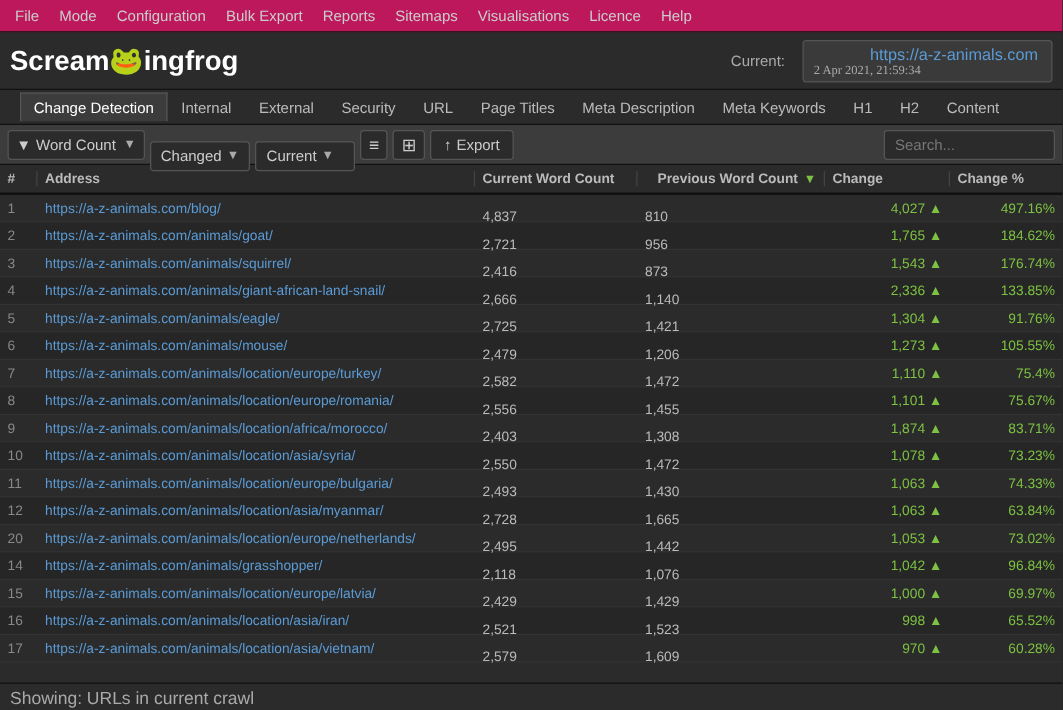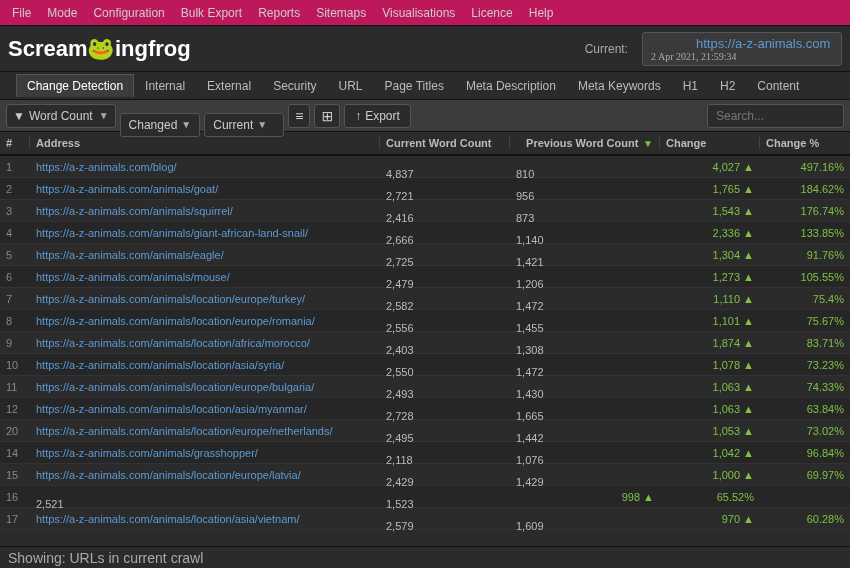--- a/index.html
+++ b/index.html
@@ -242,20 +242,21 @@
     <div class="table-row">
     <div class="cell cell-index">15</div>
     <div class="cell cell-link">https://a-z-animals.com/animals/location/europe/latvia/</div>
     <div class="cell cell-num">2,429</div>
     <div class="cell cell-num">1,429</div>
     <div class="cell cell-change">1,000 ▲</div>
     <div class="cell cell-pct">69.97%</div>
   </div>
     <div class="table-row">
     <div class="cell cell-index">16</div>
+    <div class="cell cell-link">https://a-z-animals.com/animals/location/asia/iran/</div>
     <div class="cell cell-num">2,521</div>
     <div class="cell cell-num">1,523</div>
     <div class="cell cell-change">998 ▲</div>
     <div class="cell cell-pct">65.52%</div>
   </div>
     <div class="table-row">
     <div class="cell cell-index">17</div>
     <div class="cell cell-link">https://a-z-animals.com/animals/location/asia/vietnam/</div>
     <div class="cell cell-num">2,579</div>
     <div class="cell cell-num">1,609</div>

